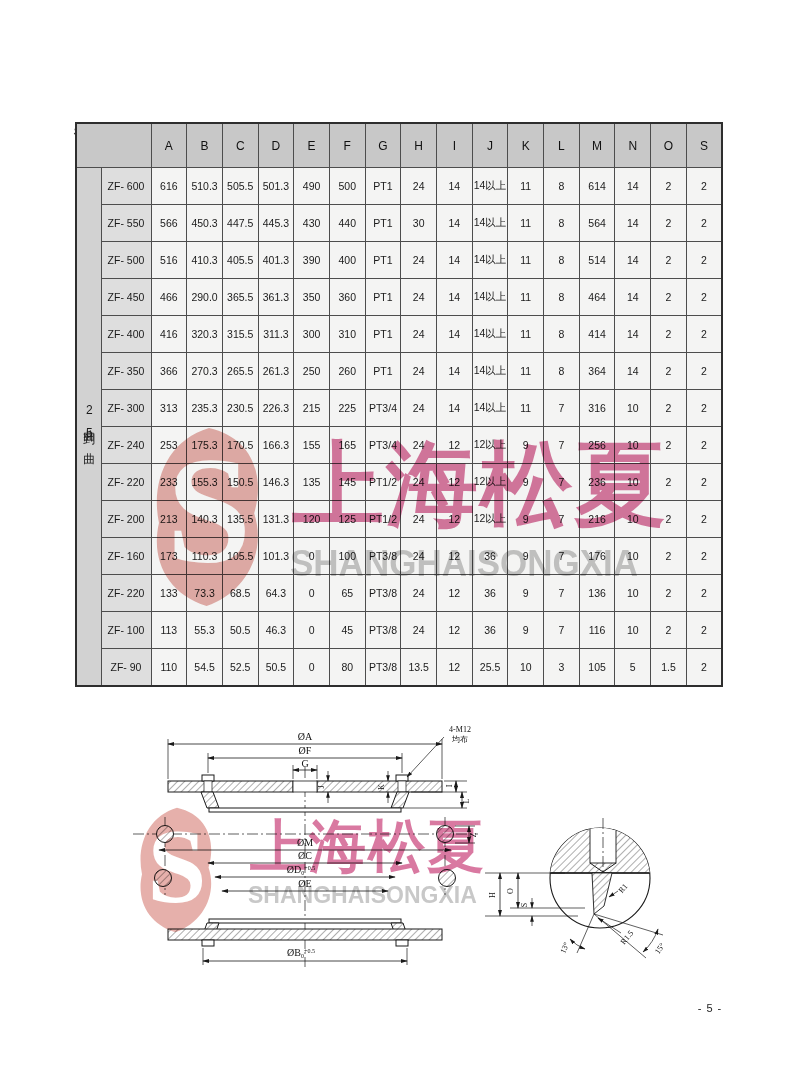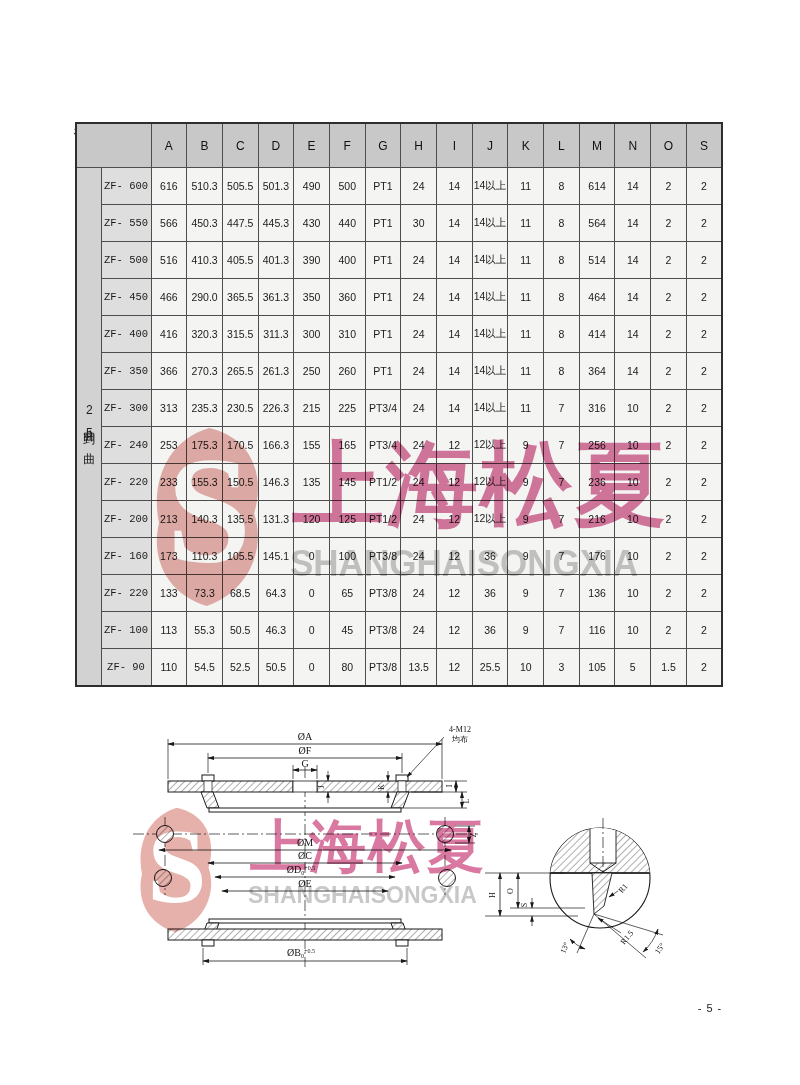--- a/index.html
+++ b/index.html
@@ -6,21 +6,21 @@
   body{width:800px;height:1085px;position:relative;overflow:hidden;
        font-family:"Liberation Sans",sans-serif;color:#1a1a1a;}
   .title{position:absolute;left:74px;top:85px;font-size:15px;font-weight:bold;letter-spacing:.5px;margin-top:36px;}
   
   #dim-table{position:absolute;left:75px;top:122px;width:648px;border-collapse:collapse;
              table-layout:fixed;border:2px solid #2e2e2e;}
   #dim-table th,#dim-table td{border:1px solid #4d4d4d;text-align:center;vertical-align:middle;
              padding:0;font-weight:normal;overflow:hidden;white-space:nowrap;}
   #dim-table thead th{height:43px;background:#c8c8c8;font-size:12px;color:#111;}
   #dim-table td{height:36px;background:#f4f4f3;font-size:10.5px;}
-  .model-cell{background:#dedede !important;font-size:10.5px !important;font-family:Liberation Mono, monospace;}
+  .model-cell{background:#dedede !important;font-size:10.5px !important;}
   .group-cell{background:#d2d2d2 !important;}
   .vtext{writing-mode:vertical-rl;text-orientation:upright;font-size:12px;letter-spacing:3px;}
   
   .wm{position:absolute;pointer-events:none;mix-blend-mode:multiply;}
   .wm-cn{font-weight:bold;color:#be185d;opacity:.58;line-height:1;letter-spacing:2px;
          font-family:"Liberation Sans",sans-serif;white-space:nowrap;}
   .wm-en{font-weight:bold;color:#a0a0a0;opacity:.58;line-height:1;
          font-family:"Liberation Sans",sans-serif;white-space:nowrap;}
   #wm-cn-1{left:292px;top:438px;font-size:92px;}
   #wm-en-1{left:290px;top:544px;font-size:35px;transform:scaleY(1.05);transform-origin:left top;}
@@ -278,21 +278,21 @@
         <td>216</td>
         <td>10</td>
         <td>2</td>
         <td>2</td>
       </tr>
       <tr>
         <th class="model-cell">ZF- 160</th>
         <td>173</td>
         <td>110.3</td>
         <td>105.5</td>
-        <td>145.1</td>
+        <td>101.3</td>
         <td>0</td>
         <td>100</td>
         <td>PT3/8</td>
         <td>24</td>
         <td>12</td>
         <td>36</td>
         <td>9</td>
         <td>7</td>
         <td>176</td>
         <td>10</td>

